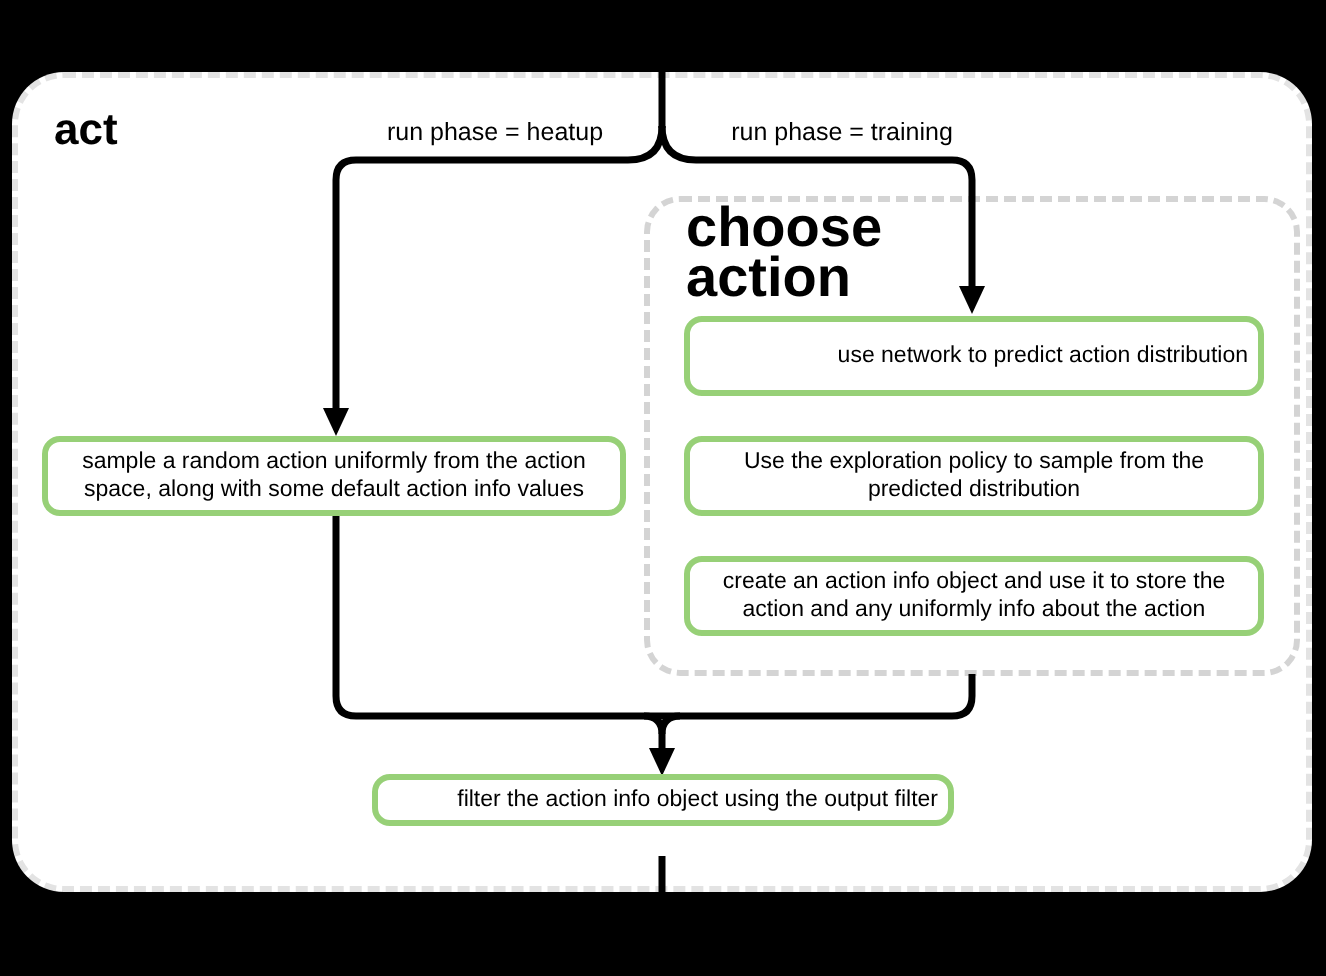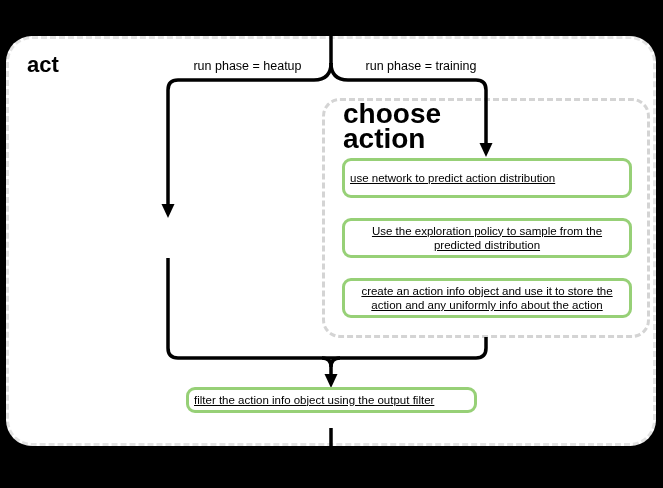--- a/index.html
+++ b/index.html
@@ -66,25 +66,24 @@
     stroke: var(--connector);
     stroke-width: 3.5px;
   }
   svg.connectors polygon { fill: var(--connector); stroke: none; }
 
   .node {
     position: absolute;
     background: var(--node-bg);
     border: 3px solid var(--node-border);
     border-radius: 9px;
-    display: flex; align-items: center; justify-content: flex-start;
+    display: flex; align-items: center; justify-content: flex-end;
     text-align: center;
     font-size: 11.5px; line-height: 14.5px;
     padding: 0 5px;
-    text-decoration: underline;
   }
   .node-sample  { left: 21px;  top: 218px; width: 292px; height: 40px; }
   .node-network { left: 342px; top: 158px; width: 290px; height: 40px; }
   .node-explore { left: 342px; top: 218px; width: 290px; height: 40px; }
   .node-create  { left: 342px; top: 278px; width: 290px; height: 40px; }
   .node-filter  { left: 186px; top: 387px; width: 291px; height: 26px; }
 </style>
 </head>
 <body>
 
@@ -111,20 +110,23 @@
     <polygon points="479.5,143 492.5,143 486,157"></polygon>
     <path d="M168,258 L168,348 Q168,358 178,358"></path>
     <path d="M486,337 L486,348 Q486,358 476,358"></path>
     <path d="M178,358 L476,358"></path>
     <path d="M322,358 Q331,358 331,367 L331,375"></path>
     <path d="M340,358 Q331,358 331,367"></path>
     <polygon points="324.5,374 337.5,374 331,388"></polygon>
     <path d="M331,428 L331,449"></path>
   </svg>
 
+  <div class="node node-sample">
+    <span>sample a random action uniformly from the action space, along with some default action info values</span>
+  </div>
 
   <div class="node node-network">
     <span>use network to predict action distribution</span>
   </div>
 
   <div class="node node-explore">
     <span>Use the exploration policy to sample from the predicted distribution</span>
   </div>
 
   <div class="node node-create">

